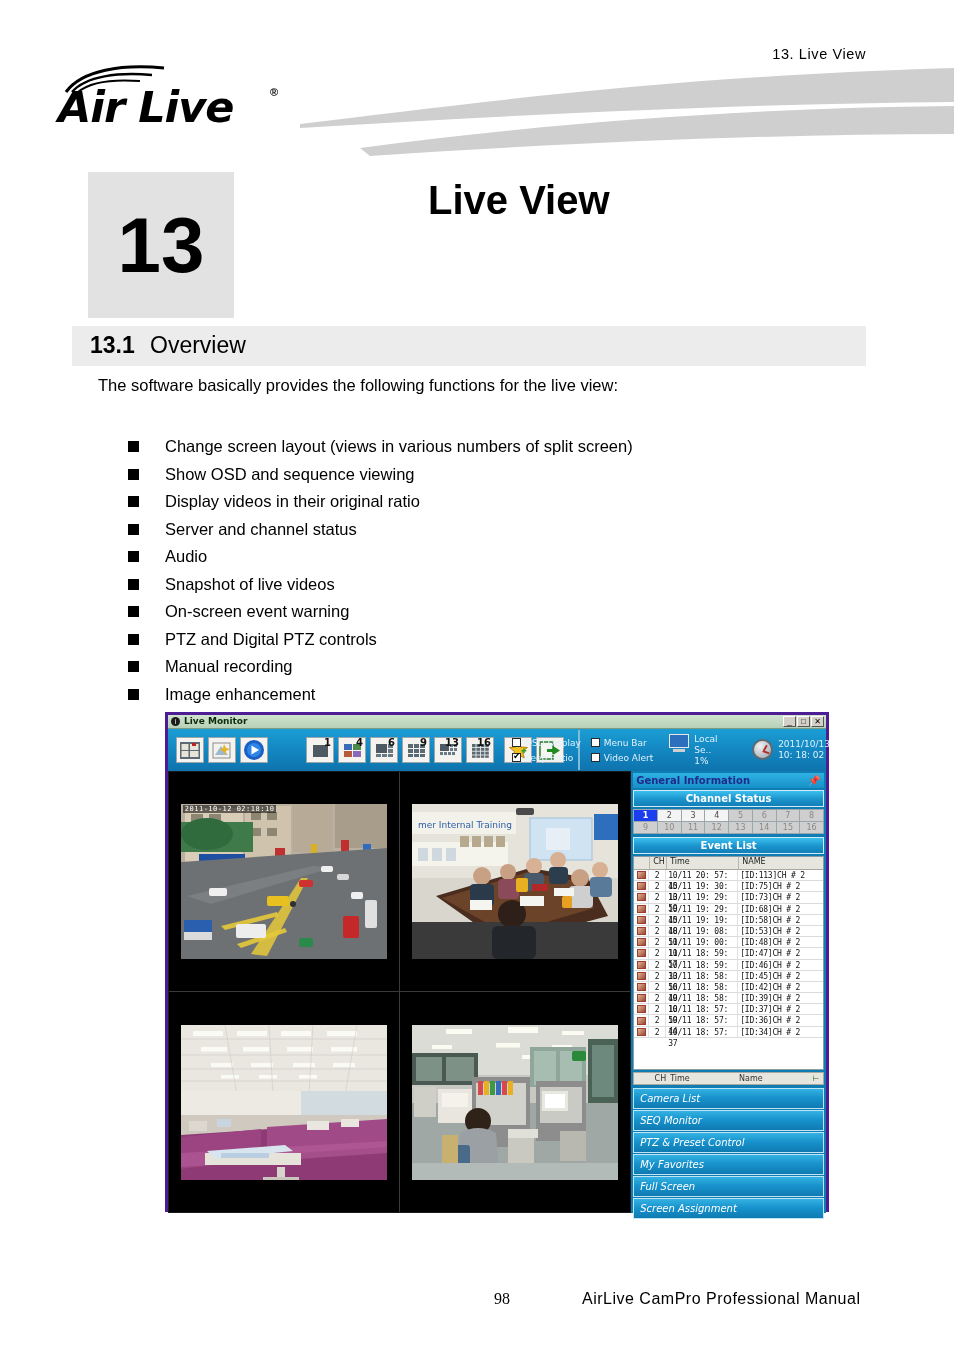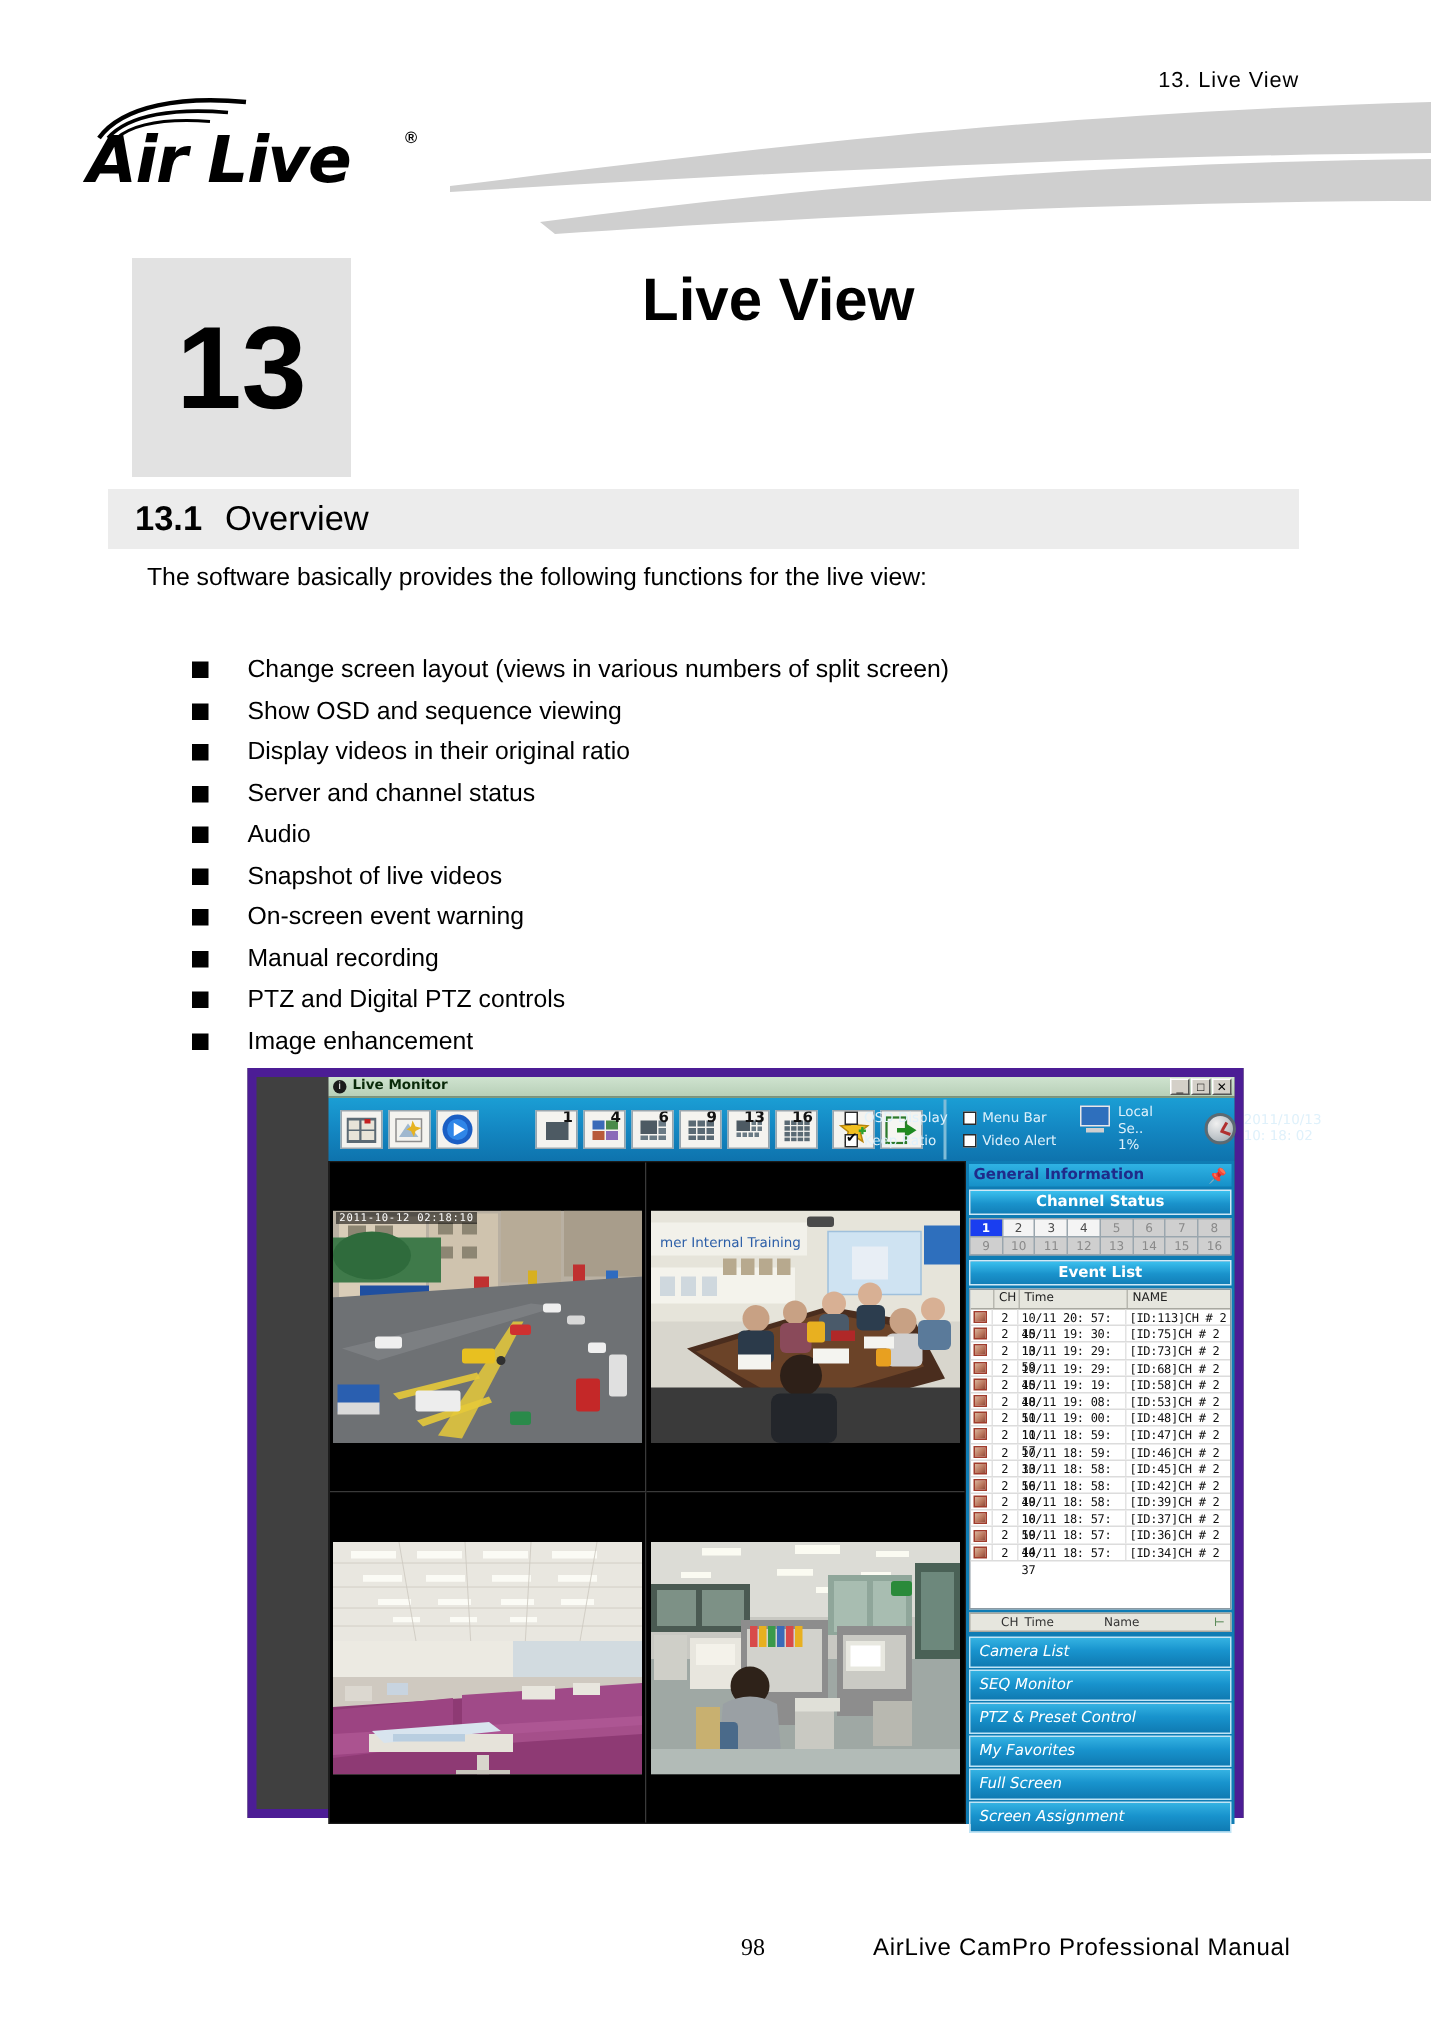--- a/index.html
+++ b/index.html
@@ -97,24 +97,23 @@
     background: #000;
     margin-top: 5px; margin-right: 26px;
     flex: 0 0 auto;
   }
   .bullet-text { font-size: 16.5px; line-height: 20px; }
 
   
   .app-window {
     position: absolute; left: 165px; top: 712px;
     width: 664px; height: 500px;
-    background: #404040;
-    border: 6px solid #4c1d95;
-    box-sizing: border-box;
-    padding-left: 48px;
+    background: #a16207;
+    border: 3px solid #4c1d95;
+    box-sizing: border-box;
   }
   .titlebar {
     height: 14px; width: 100%;
     background: linear-gradient(to bottom,#cfe3cf,#b7cfb7);
     border-bottom: 1px solid #7d9a7d;
     position: relative; box-sizing: border-box;
   }
   .titlebar-icon {
     position: absolute; left: 3px; top: 2px;
     width: 9px; height: 9px; border-radius: 50%;
@@ -440,25 +439,25 @@
     <div class="bullet-row">
       <span class="bullet-mark"></span>
       <span class="bullet-text">Snapshot of live videos</span>
     </div>
     <div class="bullet-row">
       <span class="bullet-mark"></span>
       <span class="bullet-text">On-screen event warning</span>
     </div>
     <div class="bullet-row">
       <span class="bullet-mark"></span>
-      <span class="bullet-text">Manual recording</span>
+      <span class="bullet-text">PTZ and Digital PTZ controls</span>
     </div>
     <div class="bullet-row">
       <span class="bullet-mark"></span>
-      <span class="bullet-text">PTZ and Digital PTZ controls</span>
+      <span class="bullet-text">Manual recording</span>
     </div>
     <div class="bullet-row">
       <span class="bullet-mark"></span>
       <span class="bullet-text">Image enhancement</span>
     </div>
   </div>
 
 <div class="app-window">
 
   <div class="titlebar">

